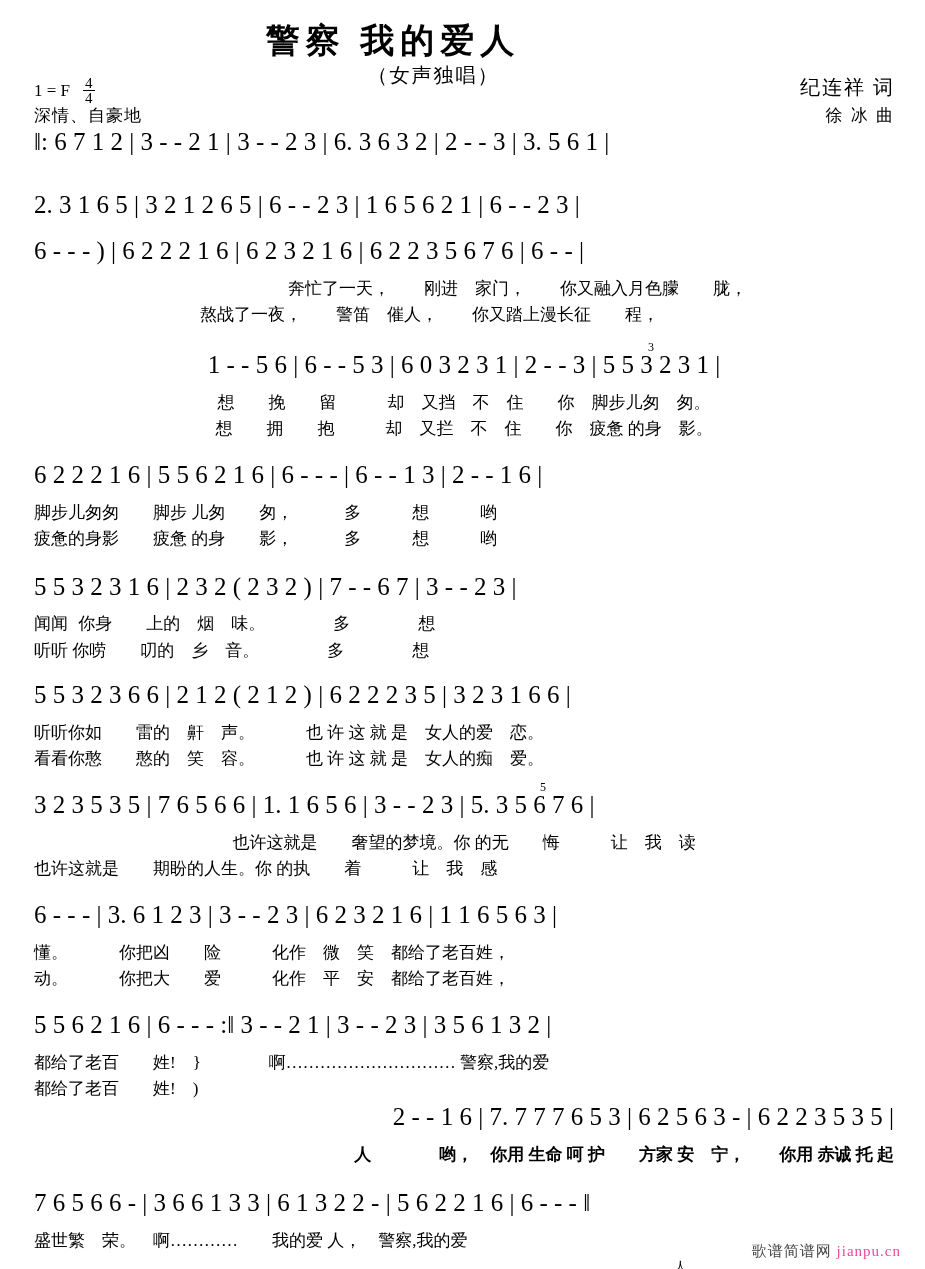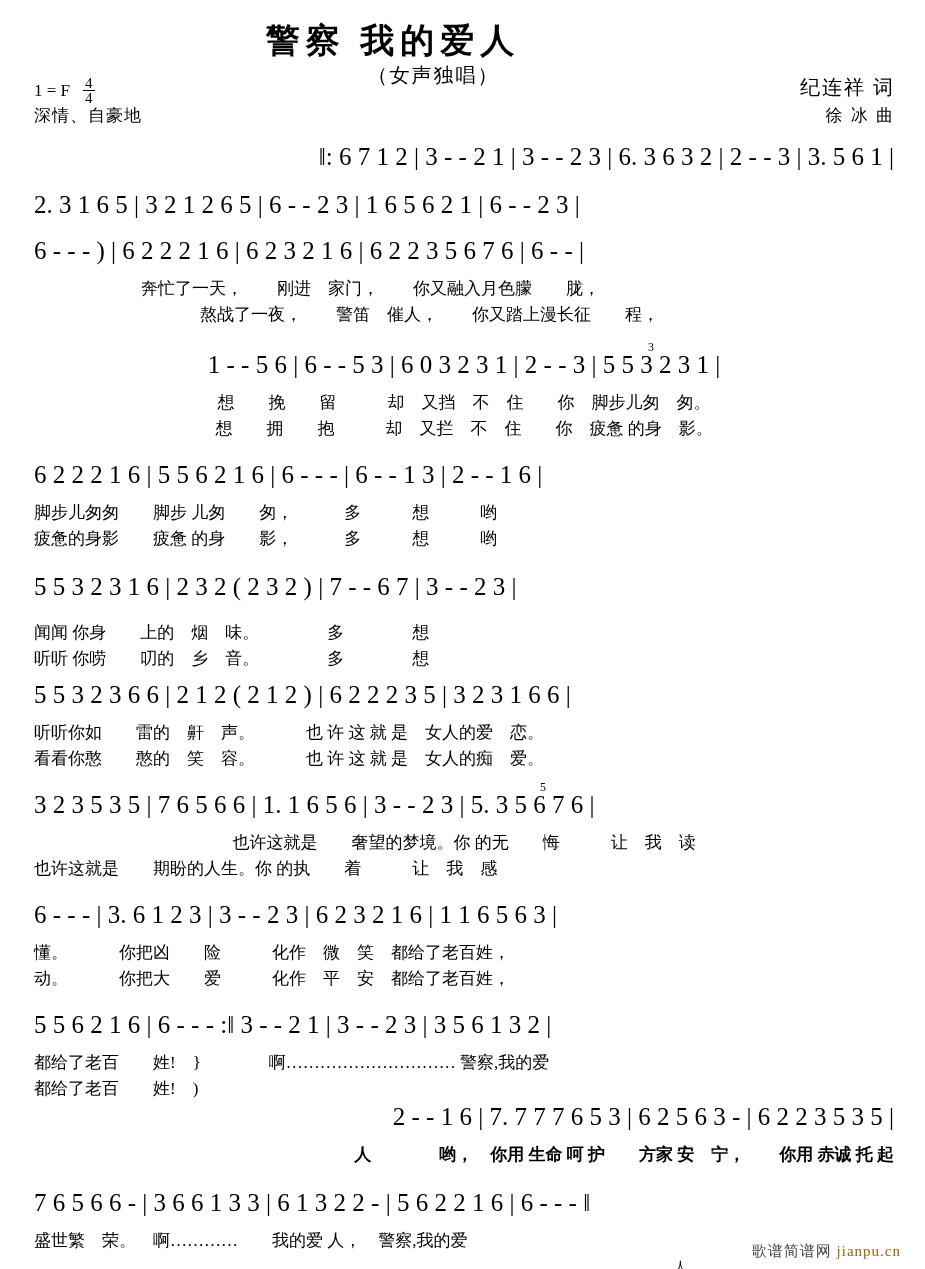--- a/index.html
+++ b/index.html
@@ -50,21 +50,21 @@
     white-space:pre;
     height:26px;line-height:26px;
     letter-spacing:0px;
   }
   .lyric.l2{}
   .tuplet{position:absolute;font-size:12px;}
 
   .watermark{
     position:absolute;right:24px;bottom:8px;font-size:15px;color:#444;letter-spacing:1px;
   }
-  .watermark .blue{color:#a16207;}
+  .watermark .blue{color:#ec4899;}
 </style>
 </head>
 <body>
 
 <div class="sheet">
 
   <div class="title">警察 我的爱人</div>
   <div class="subtitle">（女声独唱）</div>
 
   <div class="key-sig">
@@ -72,50 +72,50 @@
     <span class="frac">
       <span class="num">4</span>
       <span class="den">4</span>
     </span>
   </div>
 
   <div class="mood">深情、自豪地</div>
   <div class="credit1">纪连祥 词</div>
   <div class="credit2">徐 冰 曲</div>
 
-  <div class="system" style="top:140px;text-align:right;">
+  <div class="system" style="top:125px;">
     <div class="notes">‖: 6 7 1 2 | 3 - - 2 1 | 3 - - 2 3 | 6. 3 6 3 2 | 2 - - 3 | 3. 5 6 1 |</div>
   </div>
 
   <div class="system" style="top:188px;">
     <div class="notes">2. 3 1 6 5 | 3 2 1 2 6 5 | 6 - - 2 3 | 1 6 5 6 2 1 | 6 - - 2 3 |</div>
   </div>
 
   <div class="system" style="top:234px;">
     <div class="notes">6 - - - ) | 6 2 2 2 1 6 | 6 2 3 2 1 6 | 6 2 2 3 5 6 7 6 | 6 - - |</div>
-    <div class="lyric" style="margin-top:8px;margin-left:107px;">奔忙了一天，　　刚进　家门，　　你又融入月色朦　　胧，</div>
+    <div class="lyric" style="margin-top:8px;margin-left:107px;text-align:center;">奔忙了一天，　　刚进　家门，　　你又融入月色朦　　胧，</div>
     <div class="lyric l2" style="margin-left:166px;">熬战了一夜，　　警笛　催人，　　你又踏上漫长征　　程，</div>
   </div>
 
   <div class="system" style="top:348px;text-align:center;">
     <div class="notes">1 - - 5 6 | 6 - - 5 3 | 6 0 3 2 3 1 | 2 - - 3 | 5 5 3 2 3 1 |</div>
     <div class="lyric" style="margin-top:8px;">想　　挽　　留　　　却　又挡　不　住　　你　脚步儿匆　匆。</div>
     <div class="lyric l2">想　　拥　　抱　　　却　又拦　不　住　　你　疲惫 的身　影。</div>
     <div class="tuplet" style="left:614px;top:-8px;">3</div>
   </div>
 
   <div class="system" style="top:458px;">
     <div class="notes">6 2 2 2 1 6 | 5 5 6 2 1 6 | 6 - - - | 6 - - 1 3 | 2 - - 1 6 |</div>
     <div class="lyric" style="margin-top:8px;">脚步儿匆匆　　脚步 儿匆　　匆，　　　多　　　想　　　哟</div>
     <div class="lyric l2">疲惫的身影　　疲惫 的身　　影，　　　多　　　想　　　哟</div>
   </div>
 
   <div class="system" style="top:570px;">
     <div class="notes">5 5 3 2 3 1 6 | 2 3 2 ( 2 3 2 ) | 7 - - 6 7 | 3 - - 2 3 |</div>
-    <div class="lyric" style="margin-top:16px;">闻闻 你身　　上的　烟　味。　　　　多　　　　想</div>
+    <div class="lyric" style="margin-top:8px;font-family:Liberation Mono, monospace;">闻闻 你身　　上的　烟　味。　　　　多　　　　想</div>
     <div class="lyric l2">听听 你唠　　叨的　乡　音。　　　　多　　　　想</div>
   </div>
 
   <div class="system" style="top:678px;">
     <div class="notes">5 5 3 2 3 6 6 | 2 1 2 ( 2 1 2 ) | 6 2 2 2 3 5 | 3 2 3 1 6 6 |</div>
     <div class="lyric" style="margin-top:8px;">听听你如　　雷的　鼾　声。　　　也 许 这 就 是　女人的爱　恋。</div>
     <div class="lyric l2">看看你憨　　憨的　笑　容。　　　也 许 这 就 是　女人的痴　爱。</div>
   </div>
 
   <div class="system" style="top:788px;">

